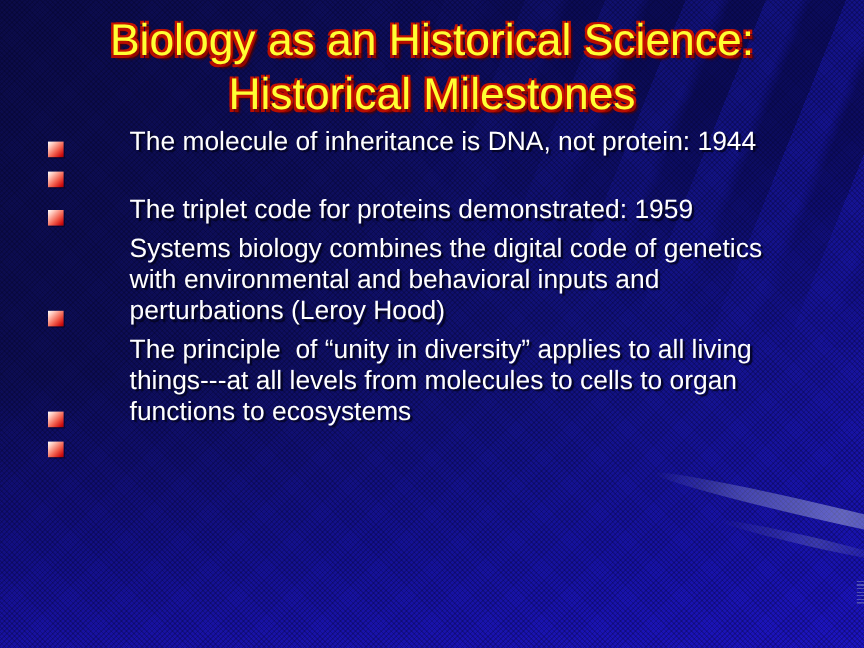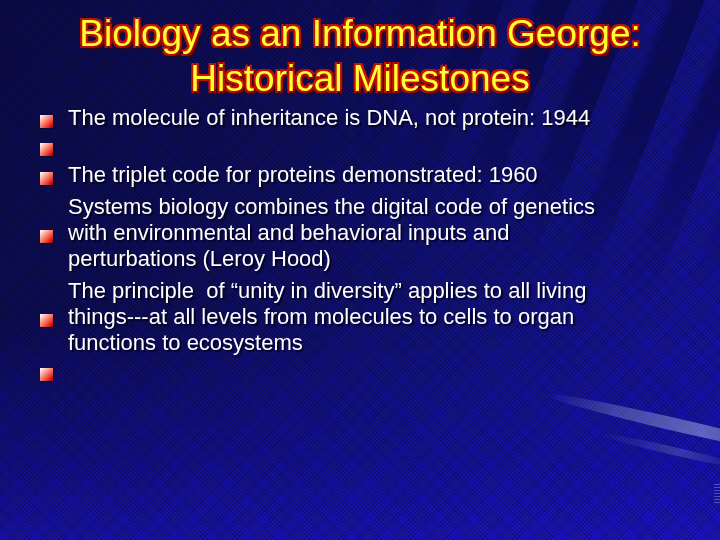--- a/index.html
+++ b/index.html
@@ -46,55 +46,55 @@
     color:#ffff33;
     text-shadow:
       -2px -2px 0 #c41200, 2px -2px 0 #c41200,
       -2px 2px 0 #b80e00, 2px 2px 0 #8f0600,
       3px 3px 2px #4d0200;
   }
   .bullets {
     position:absolute; top:105px; left:40px; width:630px;
     margin:0; padding:0; list-style:none;
   }
-  .bullets li { display:flex; align-items:center; margin-bottom:6px; }
+  .bullets li { display:flex; align-items:flex-end; margin-bottom:6px;gap:40px; }
   .bullet-marker {
     flex:0 0 13px; width:13px; height:13px; margin:6px 15px 0 0;
     background:linear-gradient(135deg, #ffffff 0%, #ffc9bd 22%, #f2604e 58%, #d01111 86%, #a30000 100%);
     box-shadow:1px 1px 0 rgba(0,0,25,.55);
   }
   .bullet-text {
     font-size:22px; line-height:26px; color:#ffffff; white-space:pre-wrap;
     text-shadow:2px 2px 1px rgba(3,3,28,.92);
   }
 </style>
 </head>
 <body>
 
 <div class="slide">
   <div class="texture"></div>
   <div class="corner-streaks"></div>
   <div class="light-streak"></div>
   <div class="light-streak-2"></div>
   <div class="edge-dots"></div>
 
-  <h1 class="title">Biology as an Information George:
+  <h1 class="title">Biology as an Historical Science:
 Historical Milestones</h1>
 
   <ul class="bullets">
     <li>
       <span class="bullet-marker"></span>
       <span class="bullet-text">The molecule of inheritance is DNA, not protein: 1944</span>
     </li>
     <li>
       <span class="bullet-marker"></span>
     </li>
     <li>
       <span class="bullet-marker"></span>
-      <span class="bullet-text">The triplet code for proteins demonstrated: 1960</span>
+      <span class="bullet-text">The triplet code for proteins demonstrated: 1959</span>
     </li>
     <li>
       <span class="bullet-marker"></span>
       <span class="bullet-text">Systems biology combines the digital code of genetics
 with environmental and behavioral inputs and
 perturbations (Leroy Hood)</span>
     </li>
     <li>
       <span class="bullet-marker"></span>
       <span class="bullet-text">The principle  of “unity in diversity” applies to all living

